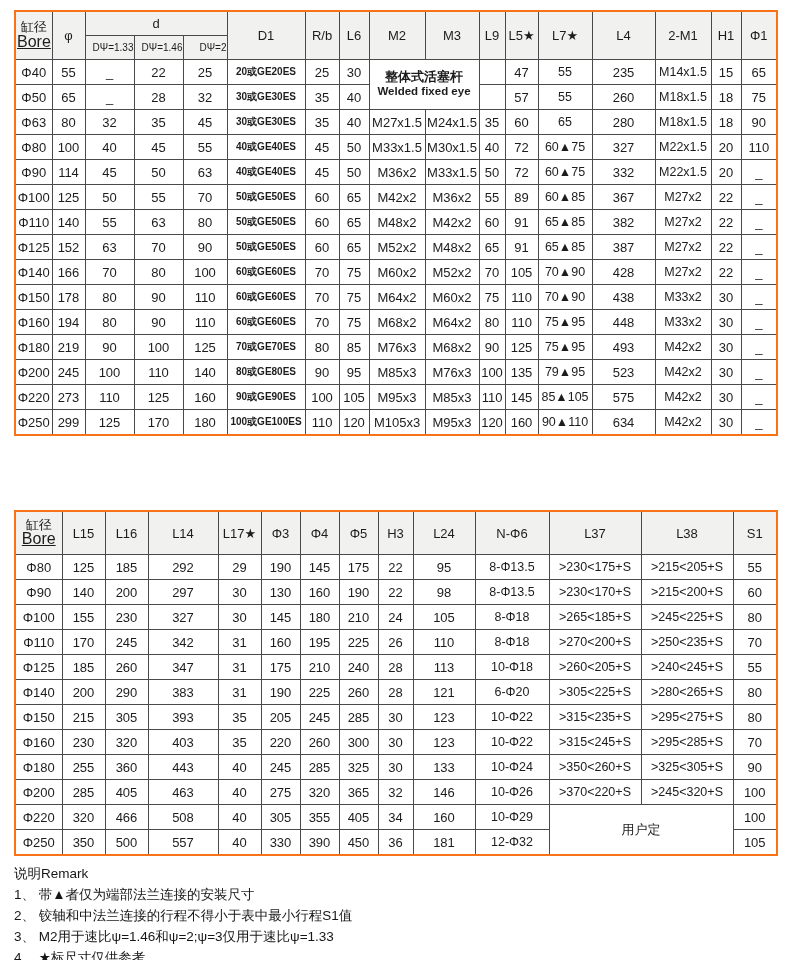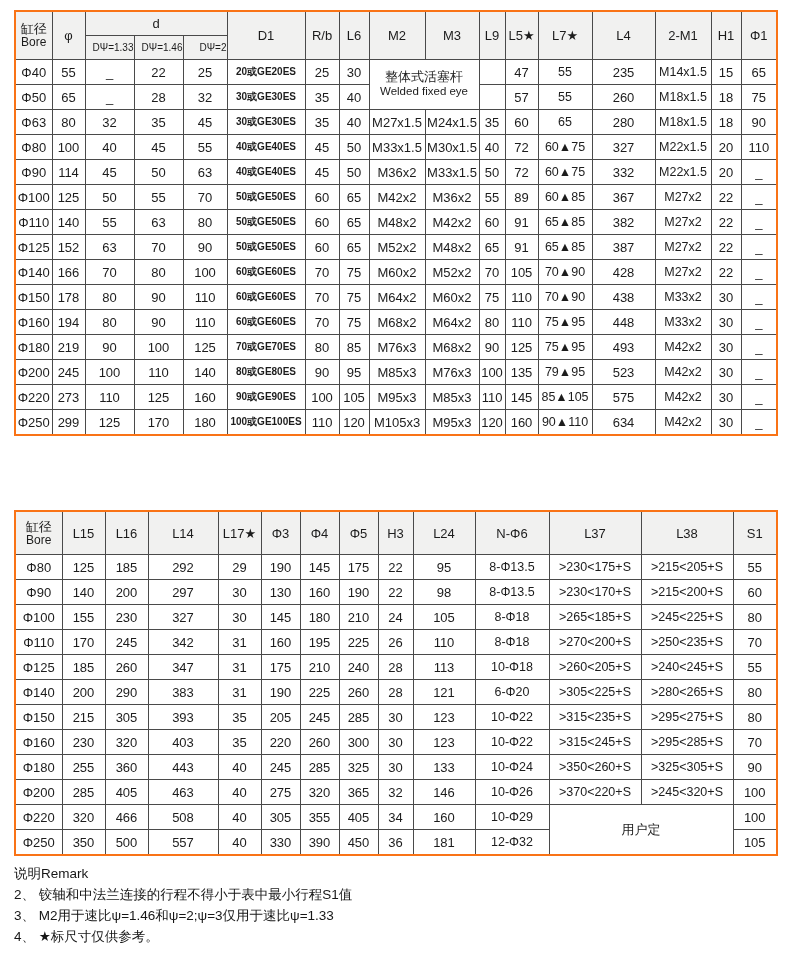--- a/index.html
+++ b/index.html
@@ -5,25 +5,25 @@
   html,body{margin:0;padding:0;background:#ffffff;}
   body{width:790px;height:960px;font-family:"Liberation Sans","DejaVu Sans",sans-serif;color:#1c1c1c;overflow:hidden;}
   .sheet{padding:10px 14px 0 14px;}
   table{border-collapse:collapse;table-layout:fixed;width:762px;border:2px solid #f97316;}
   th,td{border:1px solid #4a4a4a;text-align:center;vertical-align:middle;height:24px;padding:0 1px;font-size:13px;font-weight:normal;white-space:nowrap;overflow:hidden;}
   thead th{background:#f1f1f0;}
   #t1 thead tr th{height:23px;}
   #t2 thead th{height:42px;}
   .bore{line-height:1.05;}
   .bore div{pointer-events:none;}
-  .bore-en{font-size:12px;}
+  .bore-en{font-size:16px;text-decoration:underline;}
   .subhead th{font-size:10px;padding:0;text-align:right;}
   .fs11{font-size:10px;font-weight:bold;}
   .fs12{font-size:12.5px;}
-  td.note{line-height:1.15;background:#fff;}
+  td.note{line-height:1.15;background:#fff;font-weight:bold;}
   td.note .note-en{font-size:11.5px;}
   #t1{margin-bottom:74px;}
   .remarks{margin-top:8px;font-size:13.5px;line-height:1.55;color:#161616;}
   [data-interactable="false"]{cursor:default;}
 </style>
 </head>
 <body data-interactable="false">
 
 <div class="sheet" data-interactable="false">
   <table id="t1" data-interactable="false">
@@ -587,18 +587,19 @@
           <td data-interactable="false">36</td>
           <td data-interactable="false">181</td>
           <td class="fs12" data-interactable="false">12-Φ32</td>
           <td data-interactable="false">105</td>
         </tr>
       </tbody>
     </table>
 
   <div class="remarks" data-interactable="false">
     <div data-interactable="false">说明Remark</div>
+    <div data-interactable="false">1、 带▲者仅为端部法兰连接的安装尺寸</div>
     <div data-interactable="false">2、 铰轴和中法兰连接的行程不得小于表中最小行程S1值</div>
     <div data-interactable="false">3、 M2用于速比ψ=1.46和ψ=2;ψ=3仅用于速比ψ=1.33</div>
     <div data-interactable="false">4、 ★标尺寸仅供参考。</div>
 
   </div>
 </div>
 
 </body></html>

